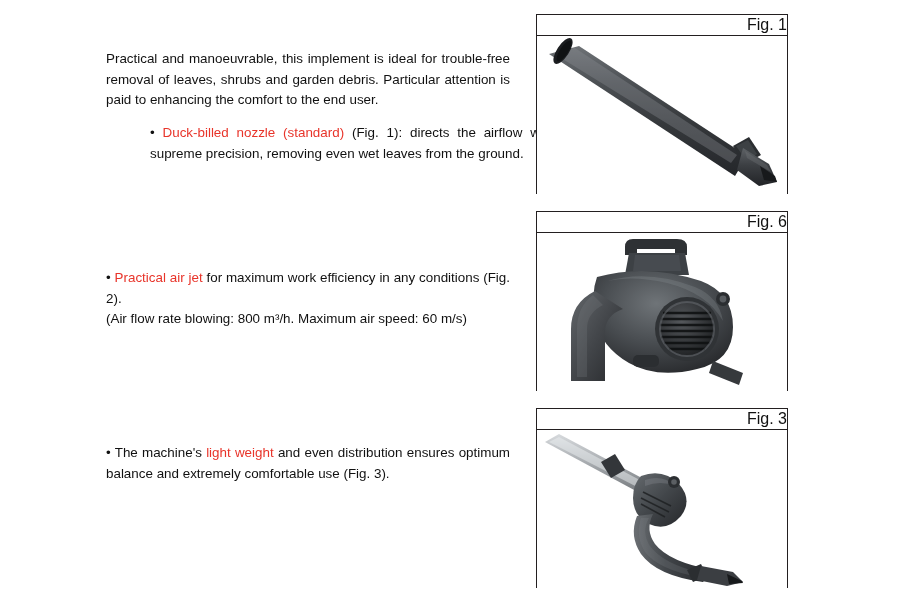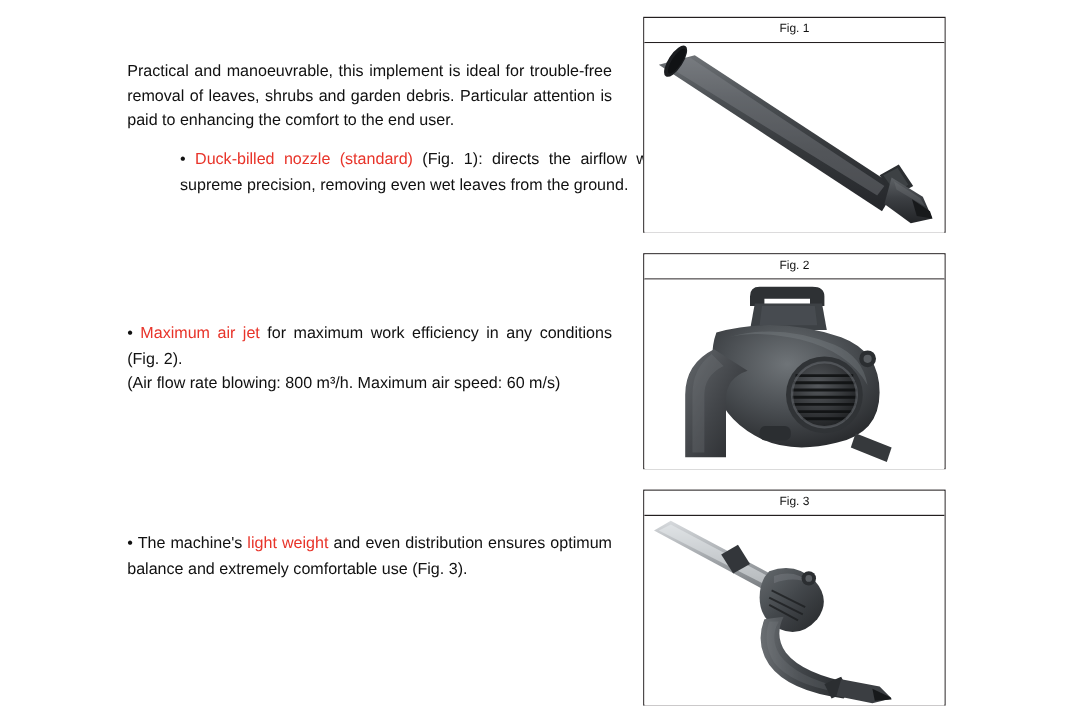--- a/index.html
+++ b/index.html
@@ -57,22 +57,22 @@
     background: #ffffff;
     box-sizing: border-box;
   }
   .fig-1 { top: 14px; height: 180px; }
   .fig-2 { top: 211px; height: 180px; }
   .fig-3 { top: 408px; height: 180px; }
 
   .fig-caption {
     height: 20px;
     line-height: 20px;
-    text-align: center;
-    font-size: 10px;
+    text-align: right;
+    font-size: 16px;
     border-bottom: 1px solid #231f20;
     color: #111111;
     background: #ffffff;
   }
   .fig-body {
     position: relative;
     height: 158px;
     overflow: hidden;
     background: #ffffff;
   }
@@ -91,21 +91,21 @@
       <span>Practical and manoeuvrable, this implement is ideal for trouble-free removal of leaves, shrubs and garden debris. Particular attention is paid to enhancing the comfort to the end user.</span>
     </p>
 
     <p class="para p2">
       <span>•</span>
       <span class="hl-red">Duck-billed nozzle (standard)</span><span> (Fig. 1): directs the airflow with supreme precision, removing even wet leaves from the ground.</span>
     </p>
 
     <p class="para p3">
       <span>•</span>
-      <span class="hl-red">Maximum air jet</span><span> for maximum work efficiency in any conditions (Fig. 2).</span><br>
+      <span class="hl-red">Practical air jet</span><span> for maximum work efficiency in any conditions (Fig. 2).</span><br>
       <span>(Air flow rate blowing: 800 m³/h. Maximum air speed: 60 m/s)</span>
     </p>
 
     <p class="para p4 last-left">
       <span>•</span>
       <span>The machine's </span><span class="hl-red">light weight</span><span> and even distribution ensures optimum balance and extremely comfortable use (Fig. 3).</span>
     </p>
 
   </div>
 
@@ -138,21 +138,21 @@
         <path d="M199 110 L211 104 L220 118 L209 124 Z" fill="#4a4e52" opacity="0.6"></path>
 
         <path d="M206 112 L232 128 L240 146 L222 150 L200 134 Z" fill="url(#tipGrad1)"></path>
         <path d="M223 130 L238 140 L240 146 L227 144 Z" fill="#17191b"></path>
         <path d="M208 115 L230 129 L234 136 L210 122 Z" fill="#797e82" opacity="0.30"></path>
       </svg>
     </div>
   </div>
 
   <div class="fig fig-2">
-    <div class="fig-caption">Fig. 2</div>
+    <div class="fig-caption">Fig. 6</div>
     <div class="fig-body">
       <svg width="250" height="158" viewBox="0 0 250 158" xmlns="http://www.w3.org/2000/svg">
         <defs>
           <radialGradient id="houseGrad" cx="45%" cy="32%" r="70%">
             <stop offset="0%" stop-color="#6f7478"></stop>
             <stop offset="55%" stop-color="#494d51"></stop>
             <stop offset="100%" stop-color="#2a2c2f"></stop>
           </radialGradient>
           <linearGradient id="elbowGrad" x1="0" y1="0" x2="1" y2="1">
             <stop offset="0%" stop-color="#63676b"></stop>

